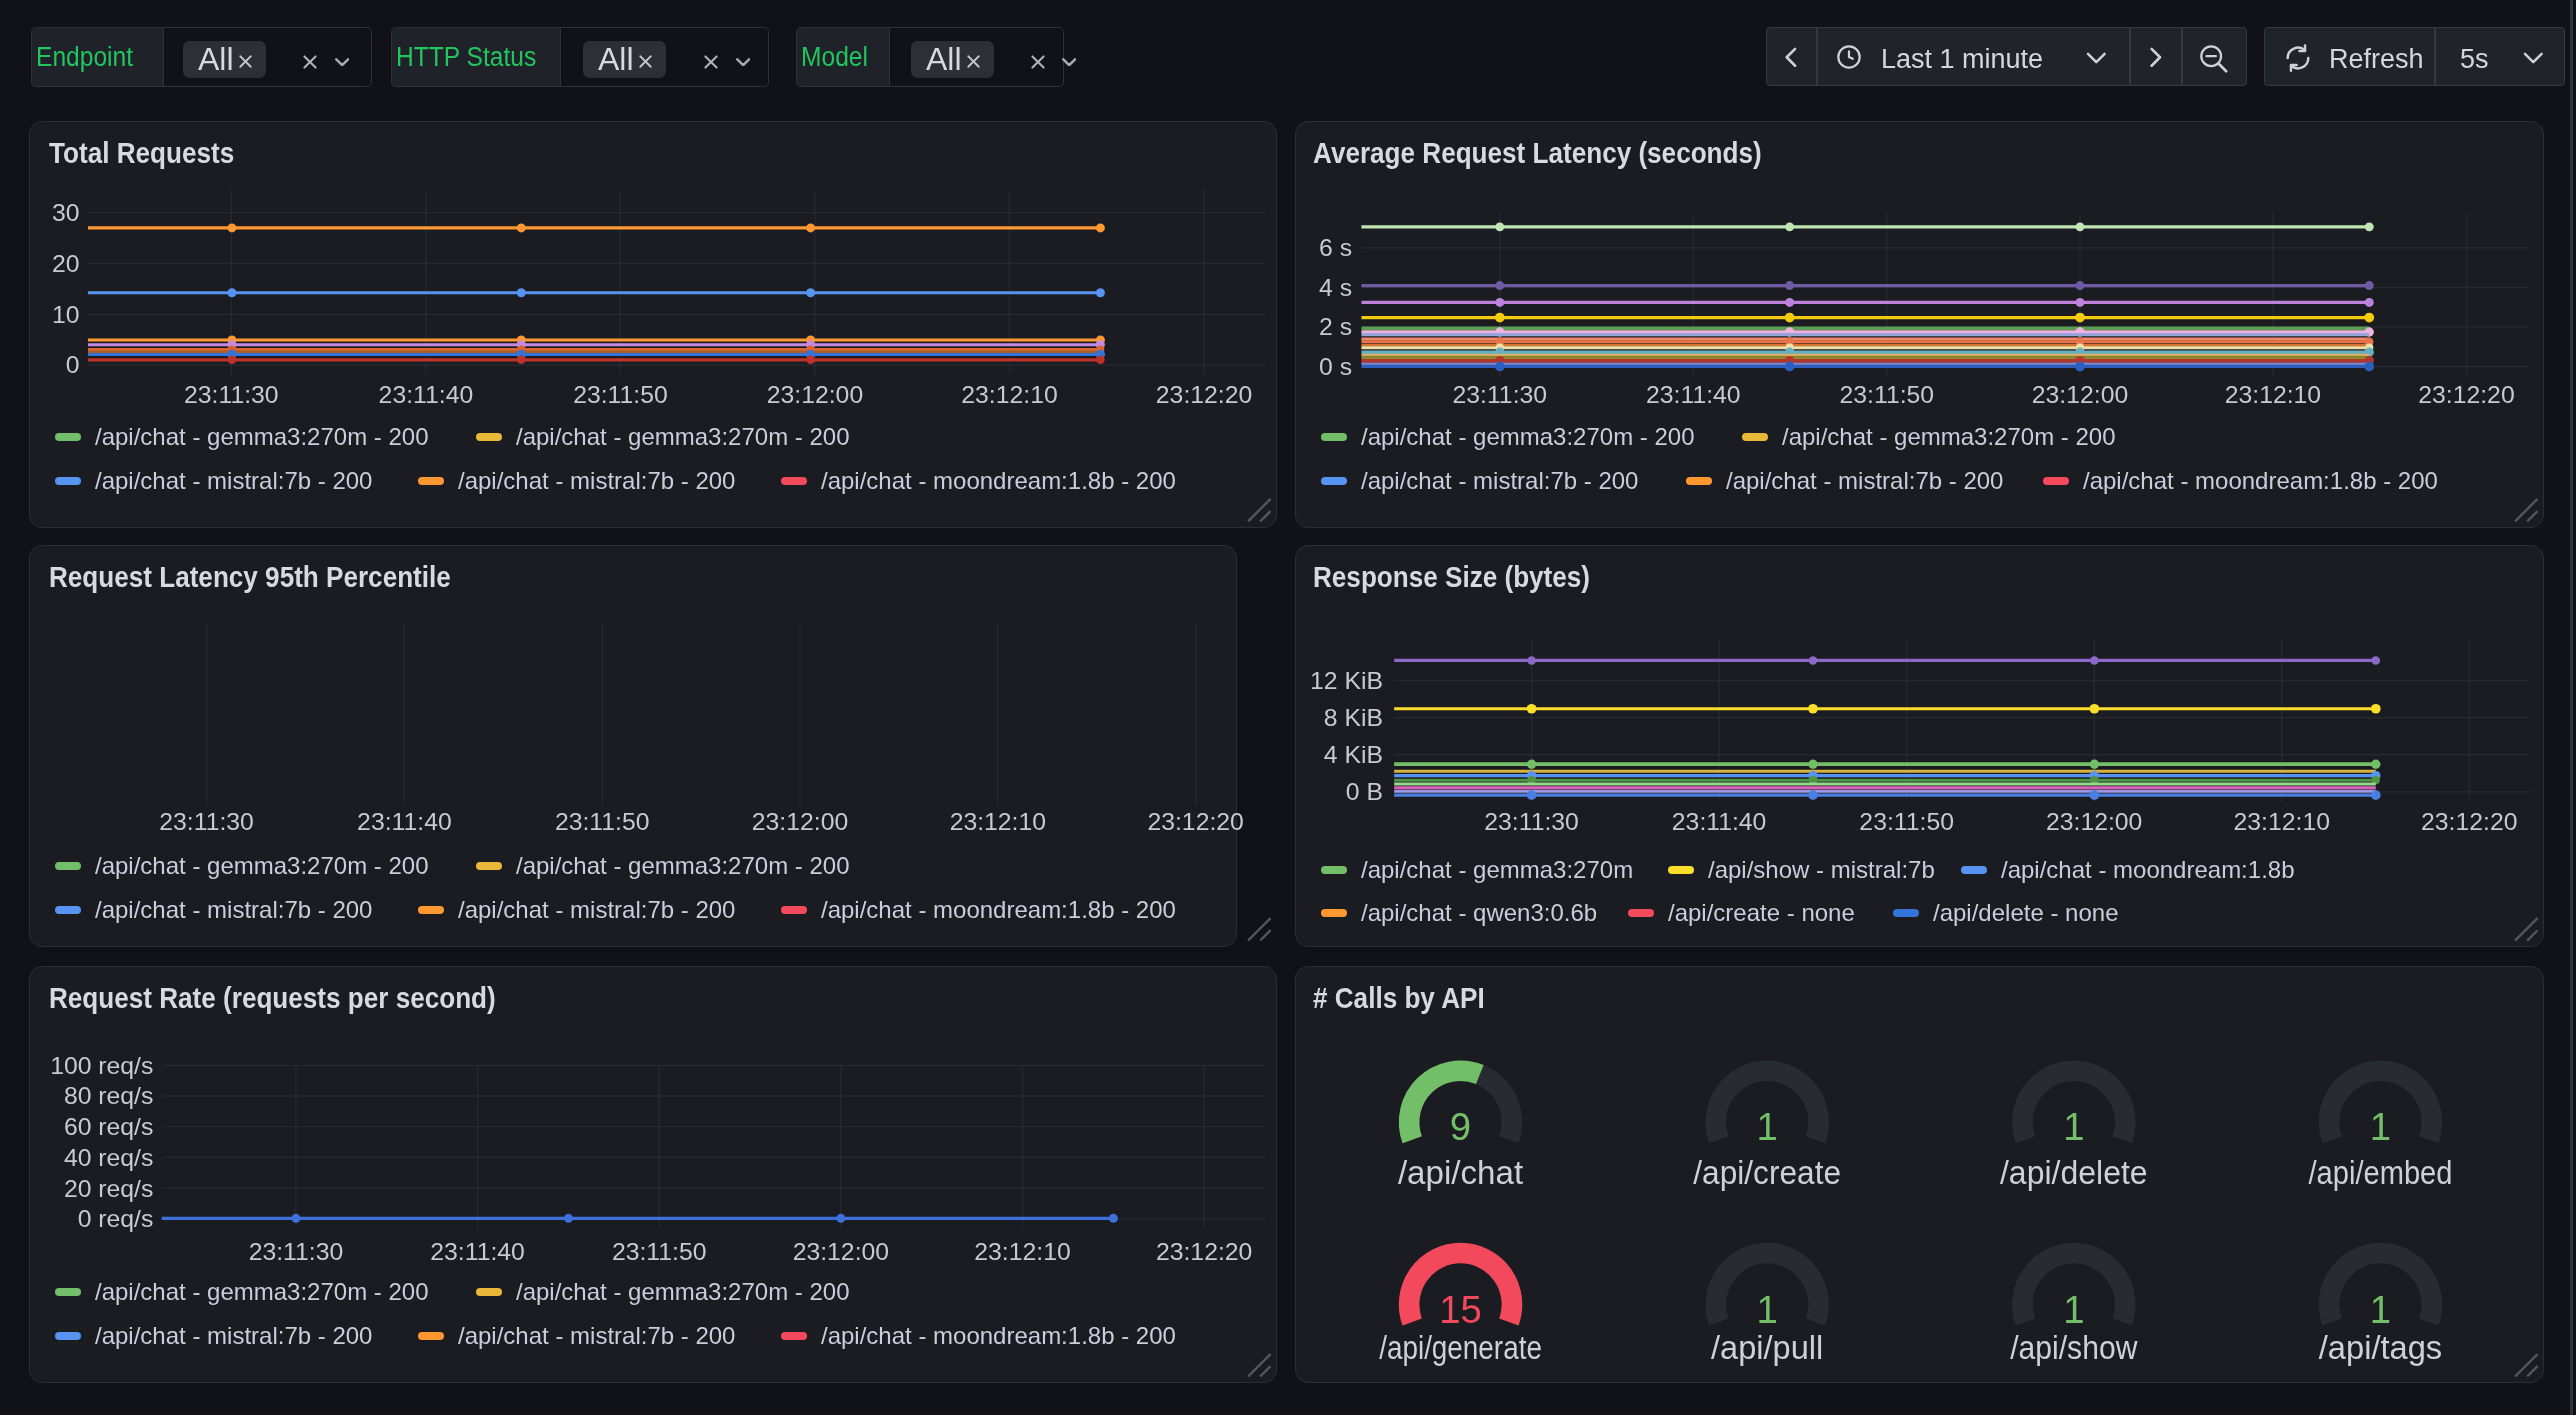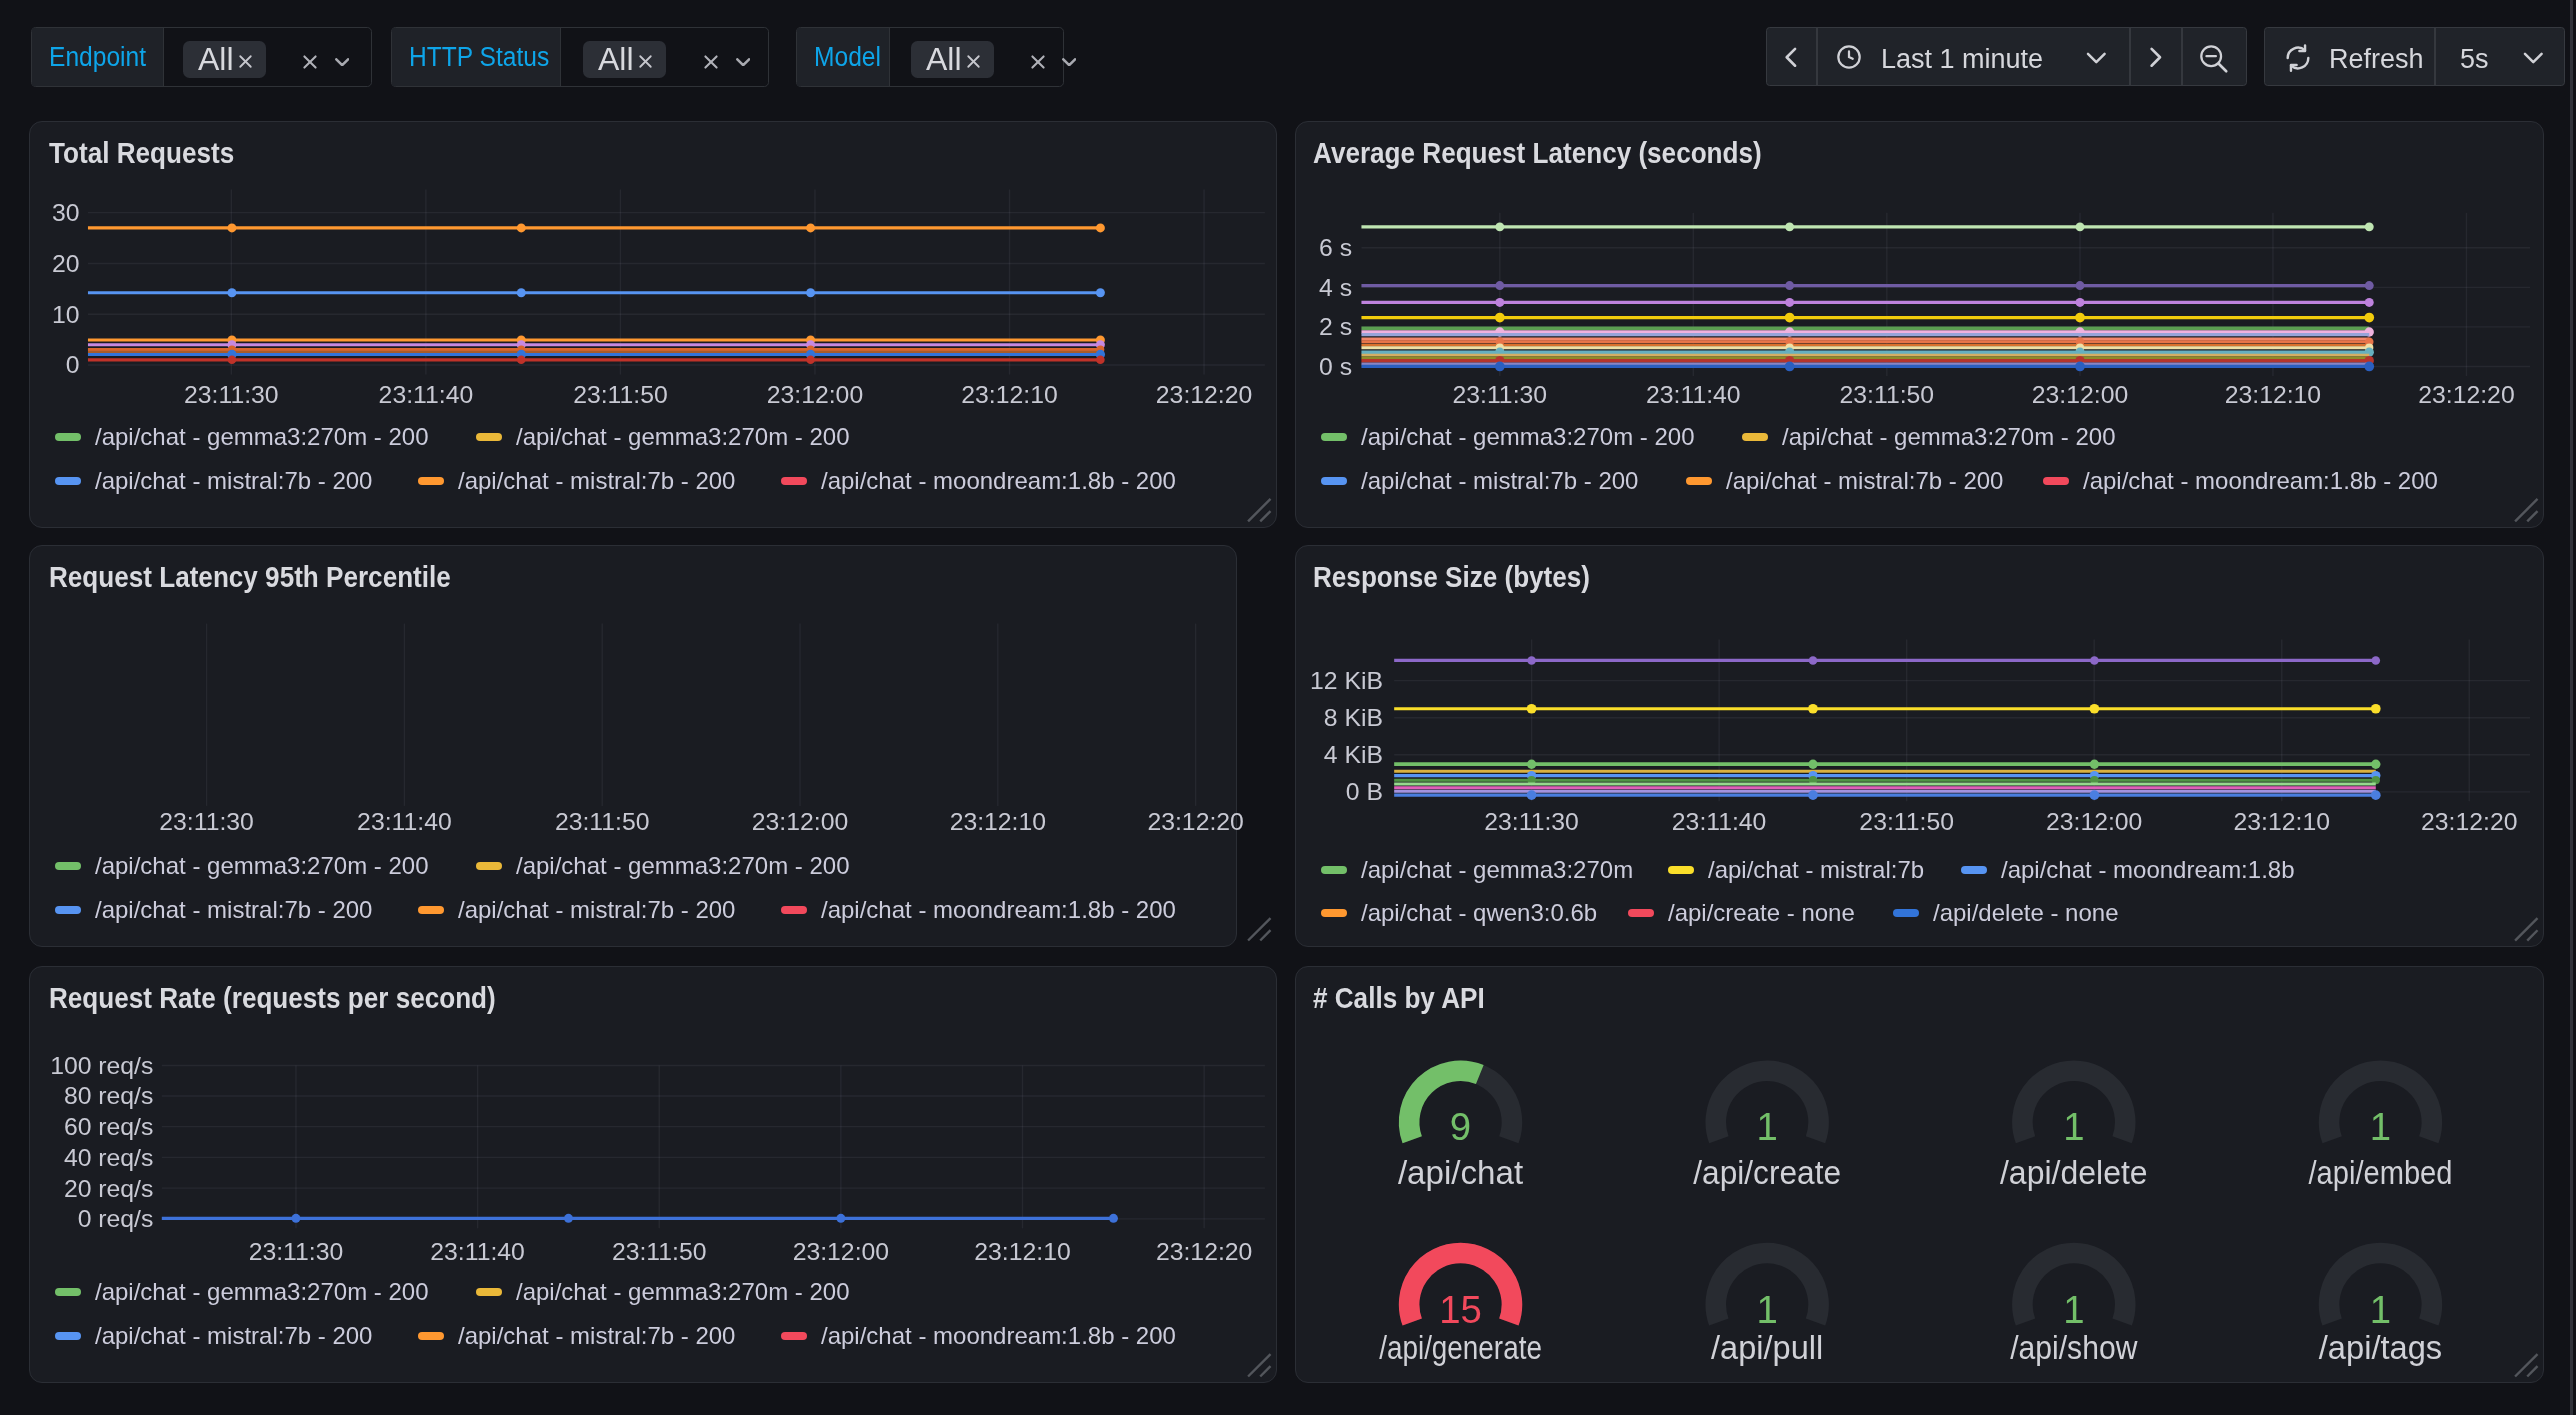--- a/index.html
+++ b/index.html
@@ -3,21 +3,21 @@
 * { margin:0; padding:0; box-sizing:border-box; }
 html,body { width:2576px; height:1415px; background:#111217; overflow:hidden;
   font-family:"Liberation Sans",sans-serif; }
 svg text { font-family:"Liberation Sans",sans-serif; }
 .panel { position:absolute; background:#1A1C22; border:1.9px solid #2B2E35; border-radius:13px; }
 .ptitle { position:absolute; top:14px; font-size:30px; font-weight:700; color:#D9DADF; transform:scaleX(0.87); transform-origin:left center; white-space:nowrap; }
 .li { position:absolute; height:32px; display:flex; align-items:center; }
 .sw { display:inline-block; width:26px; height:8.4px; border-radius:4.7px; margin-right:14px; flex:none; }
 .lt { font-size:24px; color:#ccccdc; white-space:nowrap; }
 .fbox { position:absolute; top:27px; height:60px; border:1.9px solid #2F3237; border-radius:4.7px; background:#111217; display:flex; }
-.flabel { background:#1F2228; color:#0ea5e9; font-size:27px; font-weight:500; display:flex; align-items:center; padding-left:17px; border-right:1.9px solid #2F3237; height:100%; overflow:visible;text-align:right; }
+.flabel { background:#1F2228; color:#22c55e; font-size:27px; font-weight:500; display:flex; align-items:center; padding-left:4px; border-right:1.9px solid #2F3237; height:100%; overflow:visible;text-align:right; }
 .flt { white-space:nowrap; transform:scaleX(0.91); transform-origin:left center; }
 .pill { position:absolute; top:41px; height:37px; background:#2C2F36; border-radius:6.5px; display:flex; align-items:center; padding-left:15px; }
 .pilltext { color:#D8D9DE; font-size:32px; }
 .btn { position:absolute; top:27px; height:59px; background:#202329; border:1.9px solid #36393F; border-radius:3.7px; }
 .bdiv { position:absolute; top:27px; height:59px; width:1.9px; background:#35383E; }
 .btxt { position:absolute; color:#D6D7DC; font-weight:500; }
 .sbar { position:absolute; right:2.8px; top:0; width:3.7px; height:100%; background:#30333A; }
 </style></head><body>
 <div class="fbox" style="left:31px;width:341px">
     <div class="flabel" style="width:132px">
@@ -397,21 +397,21 @@
       <circle cx="1155" cy="266.5" r="5.2" fill="#4A7EE0"></circle>
       <line x1="1304" y1="422" x2="1328" y2="398" stroke="#53565c" stroke-width="2.6"></line>
       <line x1="1317" y1="422" x2="1328" y2="411" stroke="#53565c" stroke-width="2.6"></line>
     </svg>
     <div class="li" style="left:25px;top:308px">
       <span class="sw" style="background:#73BF69"></span>
       <span class="lt">/api/chat - gemma3:270m</span>
     </div>
     <div class="li" style="left:372px;top:308px">
       <span class="sw" style="background:#FADE2A"></span>
-      <span class="lt">/api/chat - mistral:7b</span>
+      <span class="lt">/api/show - mistral:7b</span>
     </div>
     <div class="li" style="left:665px;top:308px">
       <span class="sw" style="background:#5794F2"></span>
       <span class="lt">/api/chat - moondream:1.8b</span>
     </div>
     <div class="li" style="left:25px;top:351px">
       <span class="sw" style="background:#FF9830"></span>
       <span class="lt">/api/chat - qwen3:0.6b</span>
     </div>
     <div class="li" style="left:332px;top:351px">

